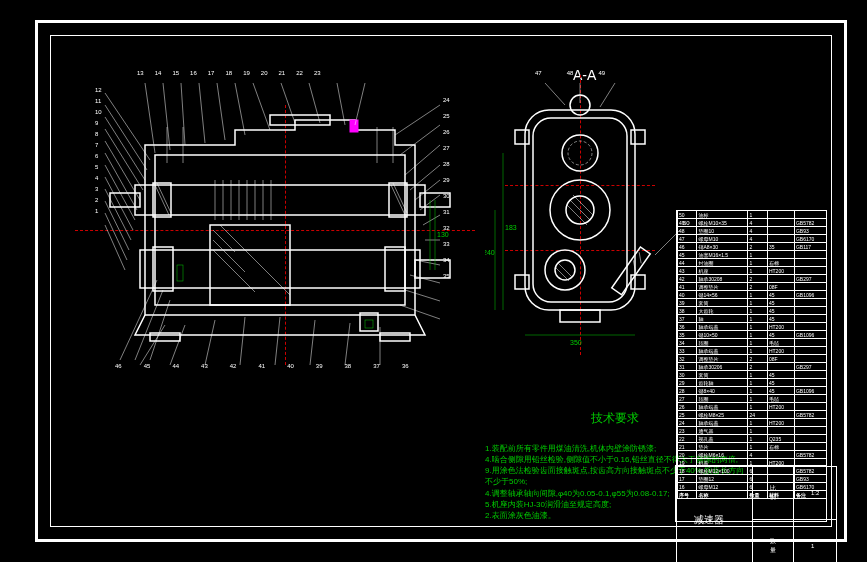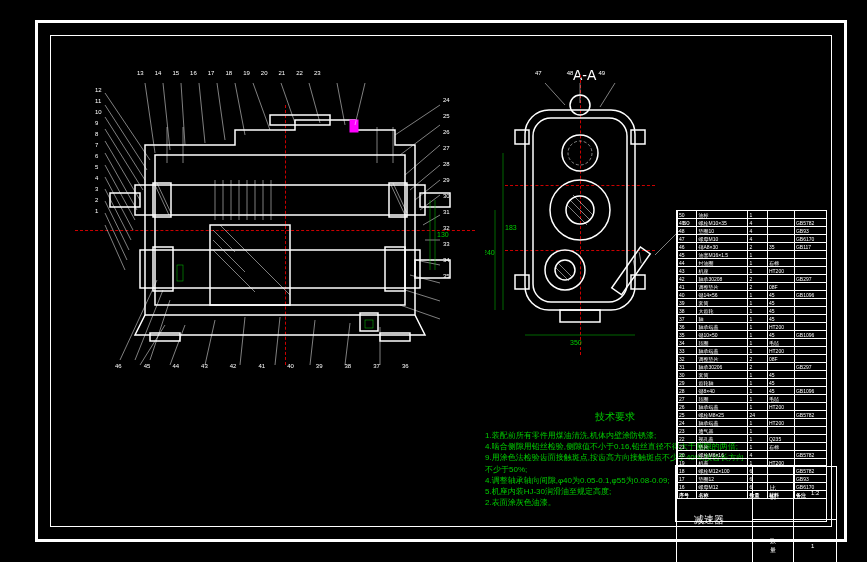--- a/index.html
+++ b/index.html
@@ -12,21 +12,21 @@
 .centerline-h{position:absolute;border-top:1px dashed #c00;height:0}
 .centerline-v{position:absolute;border-left:1px dashed #c00;width:0}
 .part-line{stroke:#fff;stroke-width:1.5;fill:none}
 .thin-line{stroke:#fff;stroke-width:0.5;fill:none}
 .hatch{stroke:#fff;stroke-width:0.5}
 .green-hatch{stroke:#0c0;stroke-width:0.5}
 .dim-line{stroke:#0c0;stroke-width:0.5;fill:none}
 .leader{stroke:#fff;stroke-width:0.5}
 .dim-text{fill:#0c0;font-size:7px}
 .notes{position:absolute;left:430px;top:370px;width:260px;color:#0c0;font-size:8px;line-height:1.4}
-.notes-title{text-align:center;font-size:10px;margin-bottom:6px}
+.notes-title{text-align:center;font-size:12px;margin-bottom:16px}
 .parts-list{position:absolute;right:0;top:170px;width:150px;border-left:1px solid #fff;font-size:5px;color:#fff}
 .parts-list table{width:100%;border-collapse:collapse}
 .parts-list td{border:0.5px solid #fff;padding:0 1px;height:7px;overflow:hidden;white-space:nowrap}
 .title-block{position:absolute;right:0;bottom:0;width:150px;height:55px;border:1px solid #fff;color:#fff;font-size:6px}
 .title-block table{width:100%;height:100%;border-collapse:collapse}
 .title-block td{border:0.5px solid #fff;padding:17px;}
 .magenta{fill:#f0f;stroke:#f0f}
 </style>
 </head>
 <body>
@@ -290,21 +290,21 @@
           <span>49</span>
       </div>
       <div style="position:absolute;top:145px;left:198px;color:#fff;font-size:6px">50</div>
     </div>
 
     <div class="notes">
       <div class="notes-title">技术要求</div>
       <div>1.装配前所有零件用煤油清洗,机体内壁涂防锈漆;</div>
       <div>4.啮合侧隙用铅丝检验,侧隙值不小于0.16,铅丝直径不得大于侧隙的两倍;</div>
       <div>9.用涂色法检验齿面接触斑点,按齿高方向接触斑点不少于40%,按齿长方向不少于50%;</div>
-      <div>4.调整轴承轴向间隙,φ40为0.05-0.1,φ55为0.08-0.09;</div>
+      <div>4.调整轴承轴向间隙,φ40为0.05-0.1,φ55为0.08-0.17;</div>
       <div>5.机座内装HJ-30润滑油至规定高度;</div>
       <div>2.表面涂灰色油漆。</div>
     </div>
 
     <div class="parts-list">
       <table id="parts-table">
           <tbody>
             <tr>
               <td>50</td>
               <td>油标</td>

